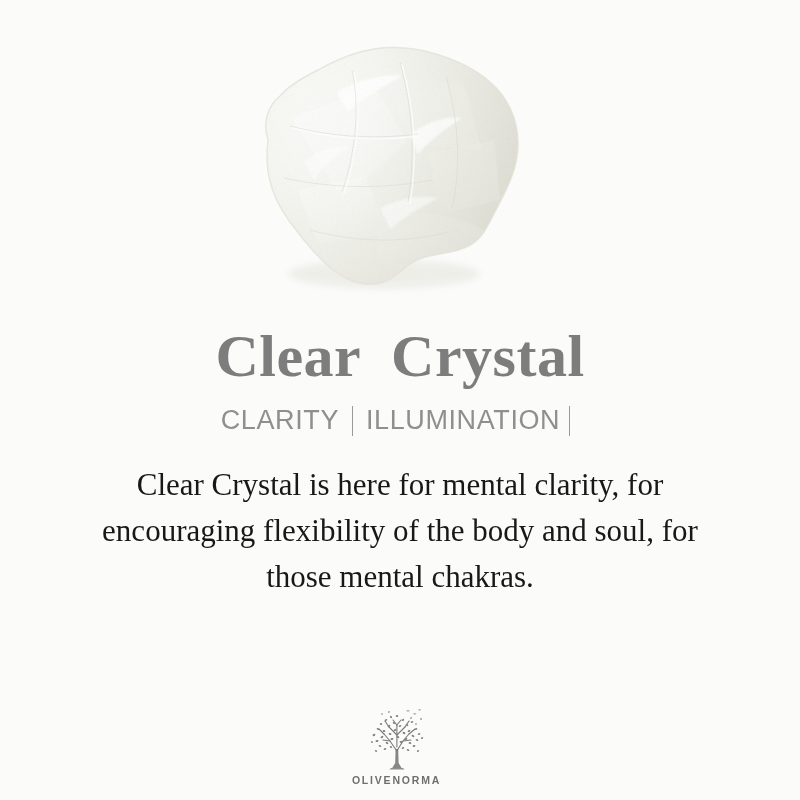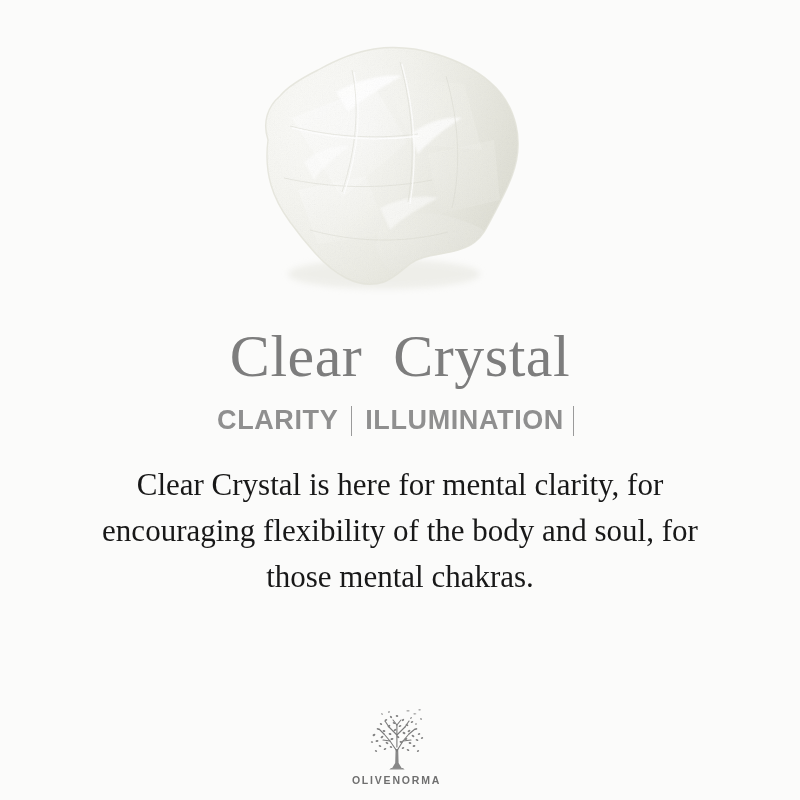--- a/index.html
+++ b/index.html
@@ -40,21 +40,21 @@
     width: 310px;
     height: 285px;
     display: block;
   }
 
   
   .title {
     font-family: "Liberation Serif", "DejaVu Serif", serif;
     font-size: 60px;
     line-height: 1;
-    font-weight: 400;
+    font-weight: 700;
     color: #7d7d7d;
     text-align: right;
     letter-spacing: 0.5px;
     white-space: pre;
     margin: 0;
     padding: 0;
     height: 72px;
     display: flex;
     align-items: center;
     justify-content: center;
@@ -73,21 +73,21 @@
     gap: 0;
     font-size: 27px;
     color: #8f8f8f;
     letter-spacing: 0.6px;
     font-weight: 400;
     white-space: nowrap;
   }
   .kw {
     font-family: "Liberation Sans", sans-serif;
     color: #8f8f8f;
-    font-weight: 700;
+    font-weight: 400;
   }
   .kw-sep {
     display: inline-block;
     width: 1px;
     height: 30px;
     background: #9a9a9a;
     margin: 0 13px;
     position: relative;
     top: 1px;
   }

